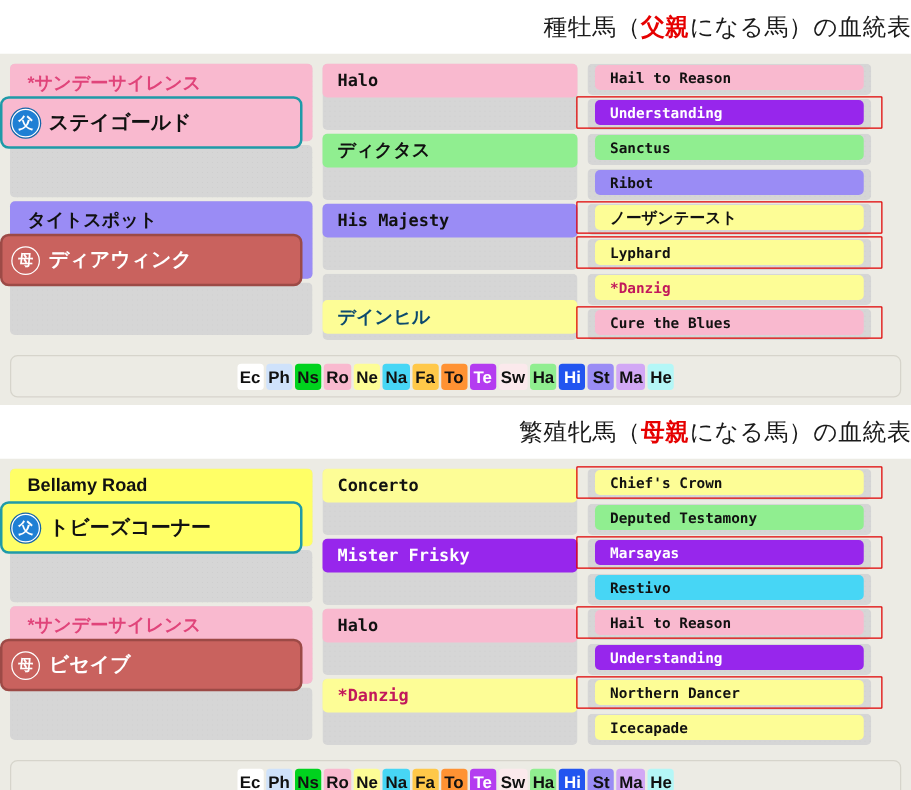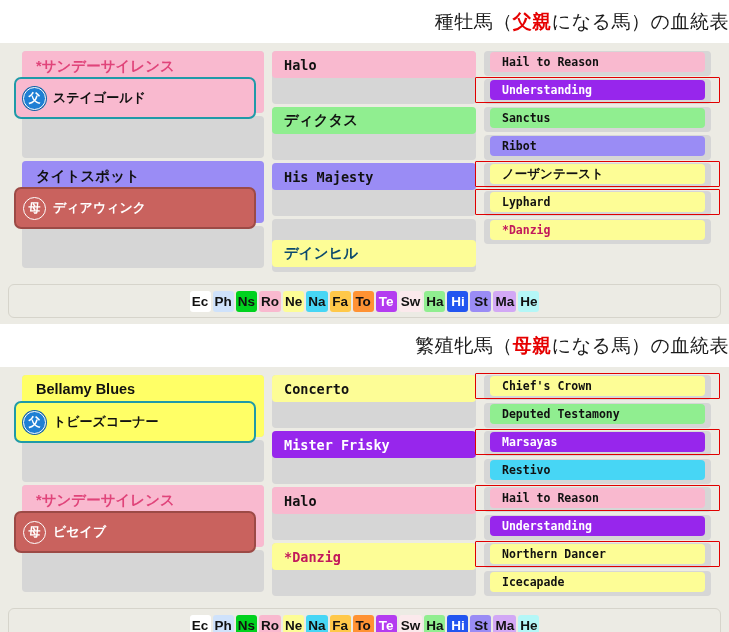--- a/index.html
+++ b/index.html
@@ -30,21 +30,21 @@
     box-sizing: border-box;
     padding: 8px 0 6px 0;
   }
   .ped-grid {
     position: relative;
     display: flex;
     margin: 0 8px;
     gap: 8px;
   }
   .col { position: relative; }
-  .col-1 { width: 242px; margin-left: 14px; }
+  .col-1 { width: 242px; }
   .col-2 { width: 204px; }
   .col-3 { width: 227px; }
 
   .cell {
     box-sizing: border-box;
     position: relative;
     background: #d6d6d6;
     border-radius: 4px;
     margin-bottom: 3px;
     overflow: visible;
@@ -80,21 +80,21 @@
     width: 242px;
     height: 42px;
     border-radius: 7px;
     box-sizing: border-box;
     display: flex;
     align-items: center;
     padding-left: 7px;
     z-index: 5;
   }
   .subject .sname {
-    font-size: 13px;
+    font-size: 16px;
     font-weight: bold;
     font-family: Liberation Serif, serif;
     margin-left: 7px;
     white-space: nowrap;
   }
   .badge {
     width: 21px; height: 21px;
     border-radius: 50%;
     display: flex;
     align-items: center;
@@ -262,20 +262,24 @@
           <div class="cell">
               <div class="g3 jp" style="background: rgb(253, 253, 150); color: rgb(17, 17, 17);">ノーザンテースト</div>
               <div class="redbox" style="left: -9px; top: -2px; width: 245px; height: 26px; border-color: rgb(224, 0, 0);"></div>
             </div>
           <div class="cell">
               <div class="g3" style="background: rgb(253, 253, 150); color: rgb(17, 17, 17);">Lyphard</div>
               <div class="redbox" style="left: -9px; top: -2px; width: 245px; height: 26px; border-color: rgb(224, 0, 0);"></div>
             </div>
           <div class="cell">
               <div class="g3" style="background: rgb(253, 253, 150); color: rgb(194, 24, 91);">*Danzig</div>
+            </div>
+          <div class="cell">
+              <div class="g3" style="background: rgb(249, 185, 207); color: rgb(17, 17, 17);">Cure the Blues</div>
+              <div class="redbox" style="left: -9px; top: -2px; width: 245px; height: 26px; border-color: rgb(224, 0, 0);"></div>
             </div>
         </div>
       </div>
 
       <div class="legend-wrap">
         <div class="legend-row">
           <span class="chip" style="background: rgb(255, 255, 255); color: rgb(17, 17, 17);">Ec</span>
           <span class="chip" style="background: rgb(207, 226, 251); color: rgb(17, 17, 17);">Ph</span>
           <span class="chip" style="background: rgb(0, 210, 30); color: rgb(17, 17, 17);">Ns</span>
           <span class="chip" style="background: rgb(249, 185, 207); color: rgb(17, 17, 17);">Ro</span>
@@ -297,21 +301,21 @@
 
   <div>
     <div class="title" style="padding:9px 0 8px 0;">
       <span>繁殖牝馬（</span><span class="hl">母親</span><span>になる馬）の血統表</span>
     </div>
     <div class="ped-block">
       <div class="ped-grid">
         <div class="col col-1">
           <div class="cell" style="height:62px;">
             <div class="g1" style="background: rgb(255, 255, 102);">
-              <span class="sire-label" style="color: rgb(17, 17, 17);">Bellamy Blues</span>
+              <span class="sire-label" style="color: rgb(17, 17, 17);">Bellamy Road</span>
             </div>
             <div class="subject" style="background: rgb(255, 255, 102); border: 2px solid rgb(31, 154, 168);">
               <span class="badge badge-sire">父</span>
               <span class="sname" style="color: rgb(17, 17, 17);">トビーズコーナー</span>
             </div>
           </div>
           <div class="cell" style="height:42px;"></div>
           <div class="cell" style="height:62px;">
             <div class="g1" style="background: rgb(249, 185, 207);">
               <span class="sire-label" style="color: rgb(224, 68, 122);">*サンデーサイレンス</span>

